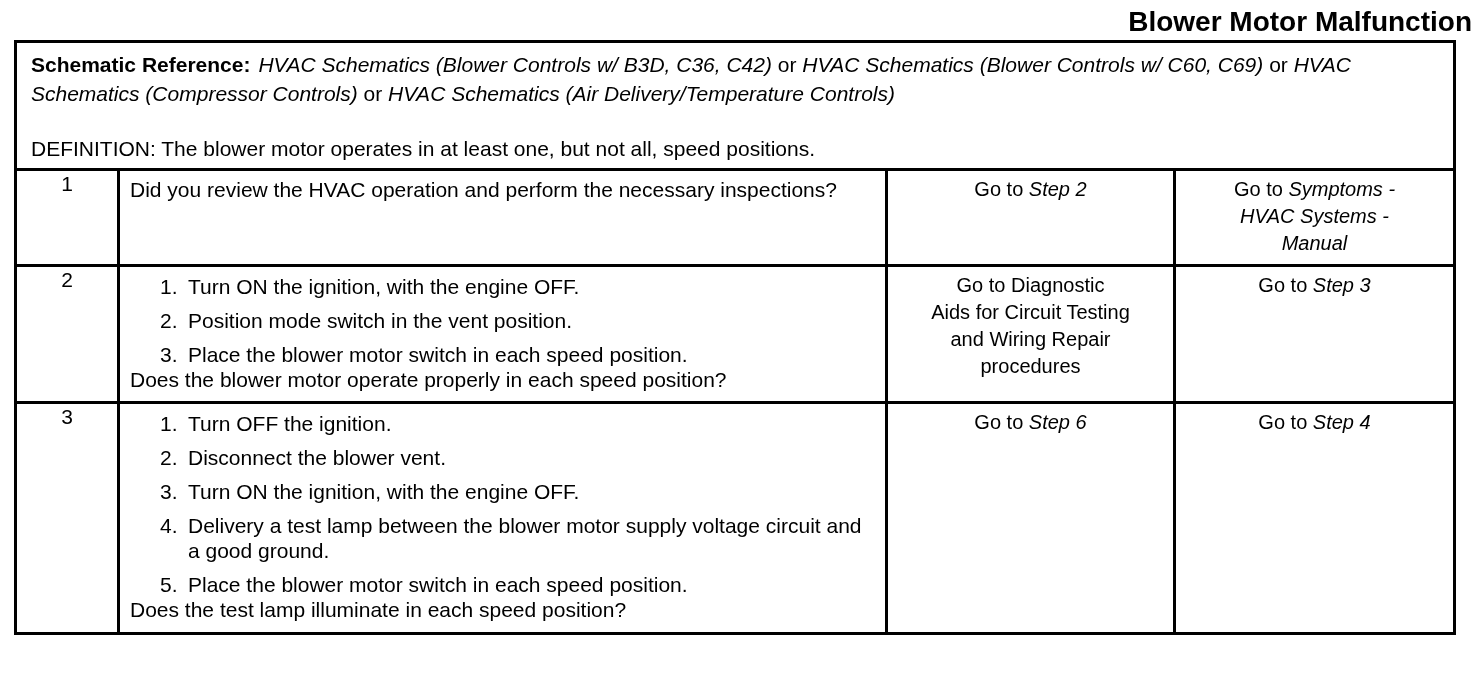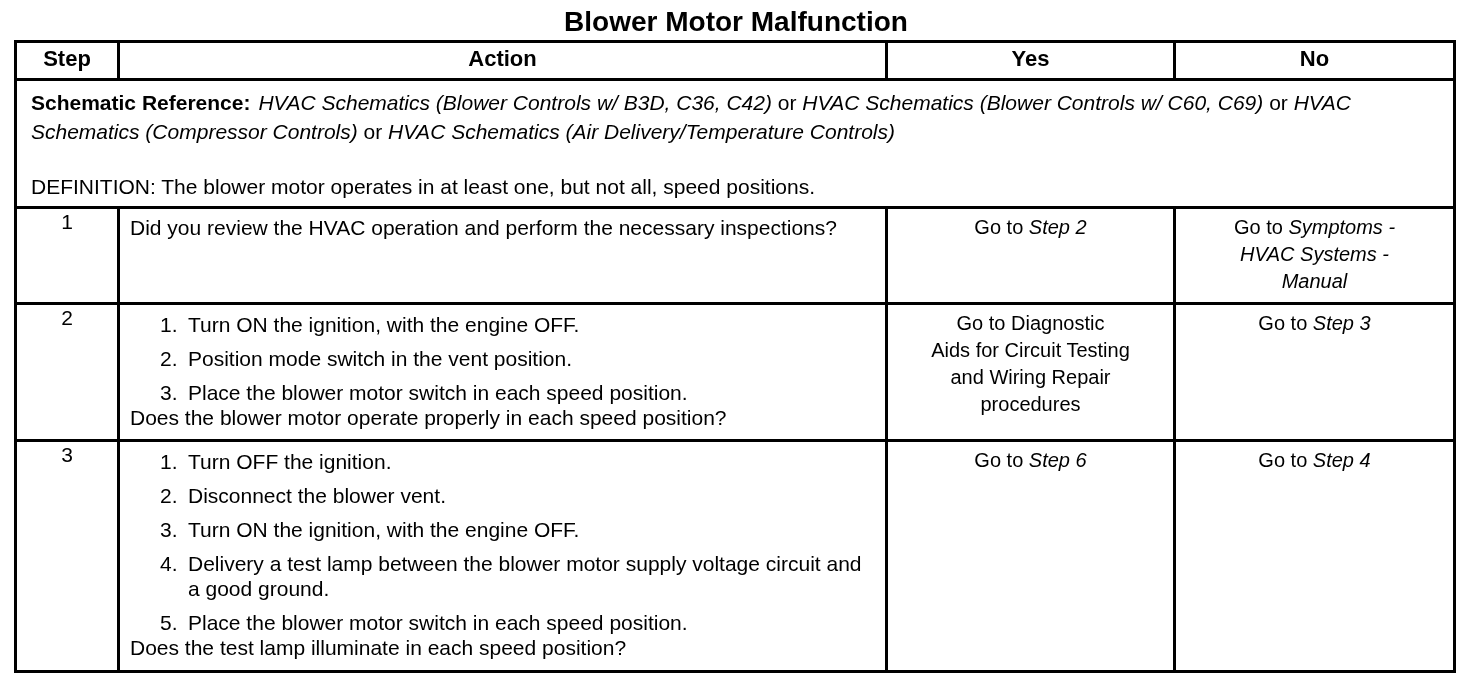--- a/index.html
+++ b/index.html
@@ -11,21 +11,21 @@
   }
   .page {
     position: relative;
     width: 1472px;
     height: 676px;
     background: #ffffff;
     overflow: hidden;
   }
   .doc-title {
     margin: 7px 0 3px 0;
-    text-align: center;
+    text-align: right;
     font-size: 28px;
     font-weight: bold;
     line-height: 30px;
   }
   table.diag {
     border-collapse: collapse;
     table-layout: fixed;
     margin-left: 14px;
     width: 1439px;
   }
@@ -83,26 +83,20 @@
 
   <table class="diag">
     <colgroup>
       <col style="width:103px">
         <col style="width:768px">
         <col style="width:288px">
         <col style="width:280px">
     </colgroup>
 
     <tbody>
-        <tr style="height:37px">
-      <th class="hdr">Step</th>
-      <th class="hdr">Action</th>
-      <th class="hdr">Yes</th>
-      <th class="hdr">No</th>
-    </tr>
 
     <tr style="height:121px">
       <td class="ref-cell" colspan="4">
         <p class="ref-line"><span class="ref-label">Schematic Reference:</span><span class="ital">HVAC Schematics (Blower Controls w/ B3D, C36, C42)</span><span> or </span><span class="ital">HVAC Schematics (Blower Controls w/ C60, C69)</span><span> or </span><span class="ital">HVAC Schematics (Compressor Controls)</span><span> or </span><span class="ital">HVAC Schematics (Air Delivery/Temperature Controls)</span></p>
         <p class="def-line">DEFINITION: The blower motor operates in at least one, but not all, speed positions.</p>
       </td>
     </tr>
 
     <tr style="height:88px">
       <td class="step-cell">1</td>

